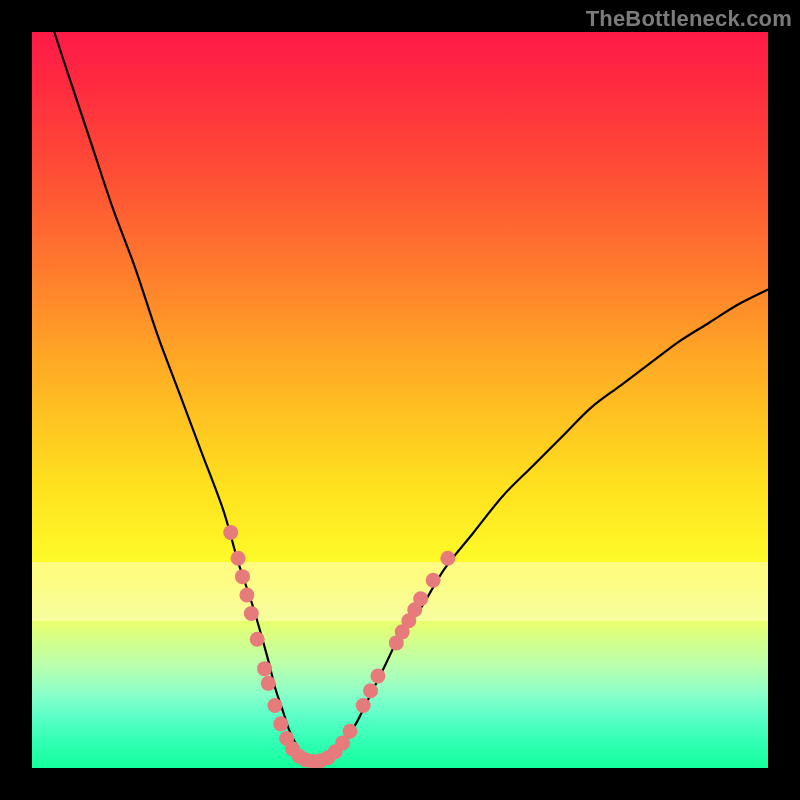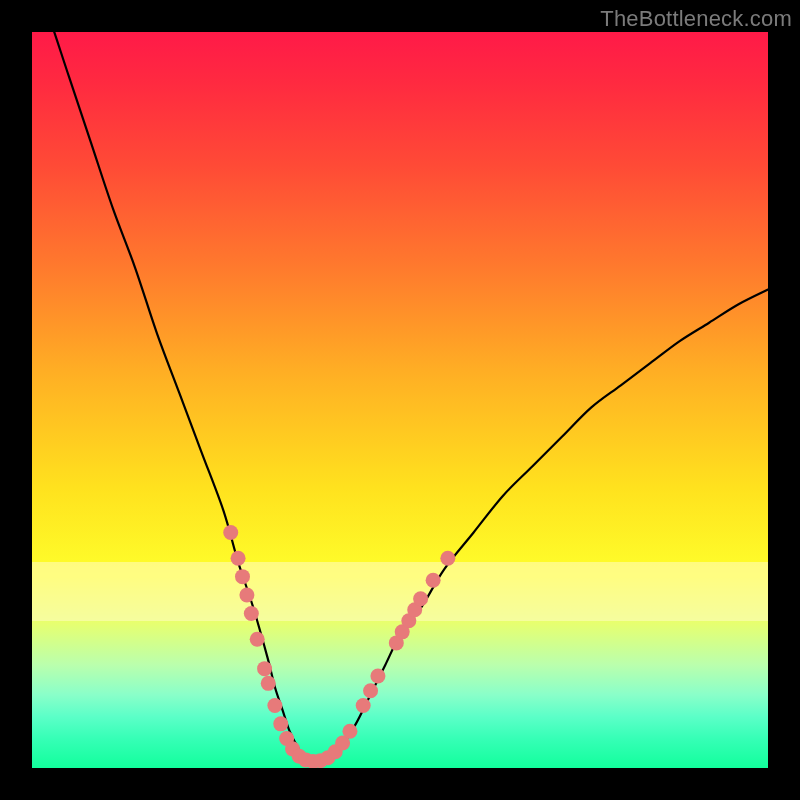--- a/index.html
+++ b/index.html
@@ -58,21 +58,21 @@
     width: 100%;
     height: 100%;
   }
   .credit {
     position: absolute;
     top: 6px;
     right: 8px;
     color: #7b7b7b;
     font-size: 22px;
     letter-spacing: 0.2px;
-    font-weight: 400;
+    font-weight: 700;
     user-select: none;
   }
 </style>
 </head>
 <body>
 
 <div class="stage">
   <div class="credit">TheBottleneck.com</div>
 
   <div class="plot-area">

